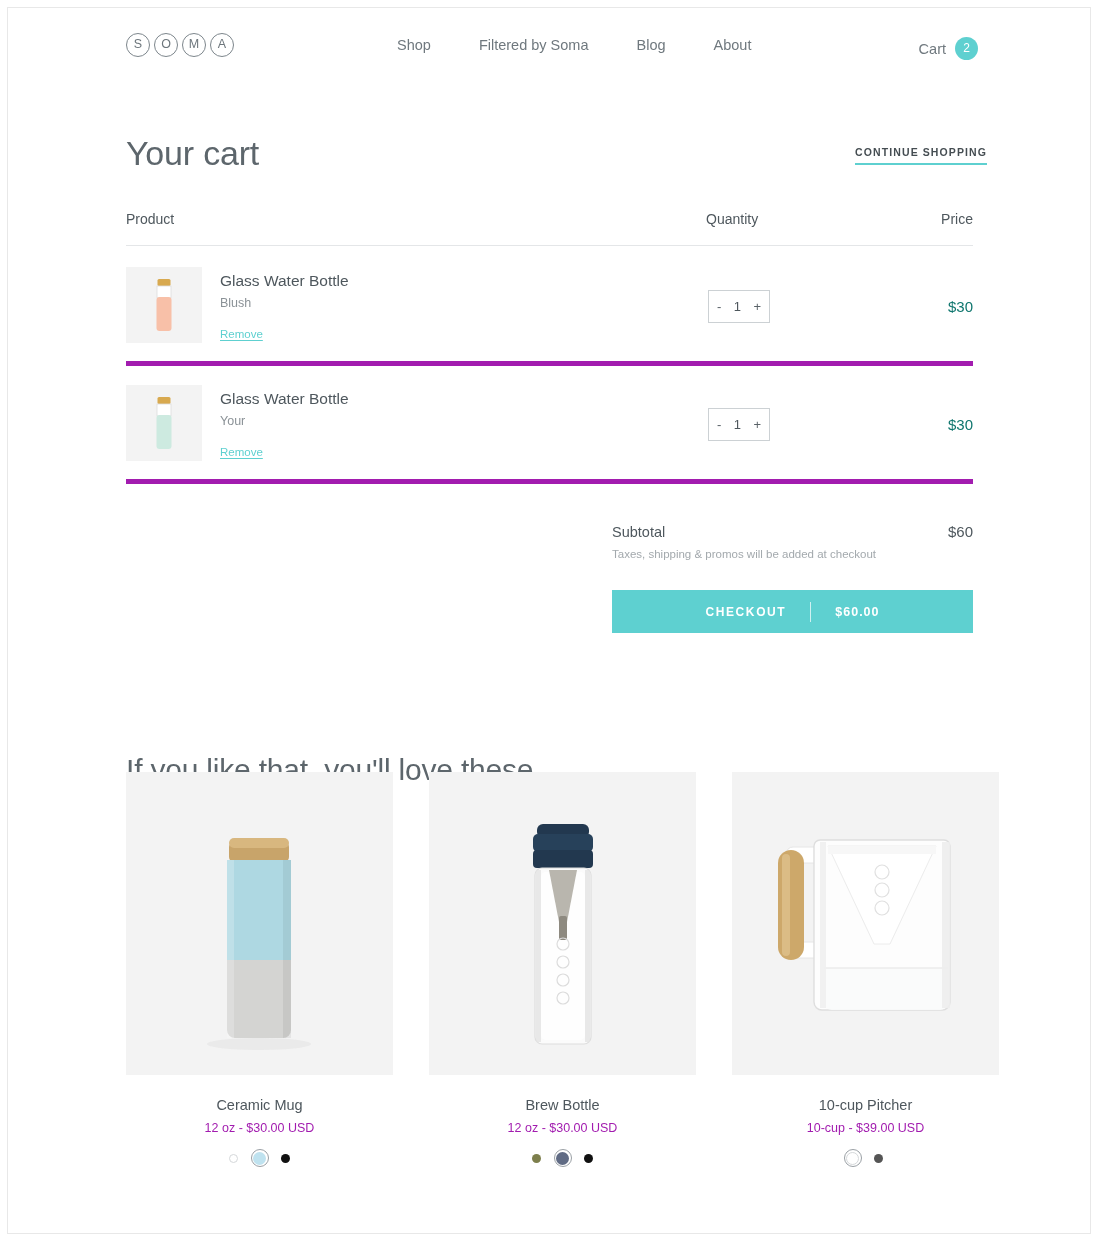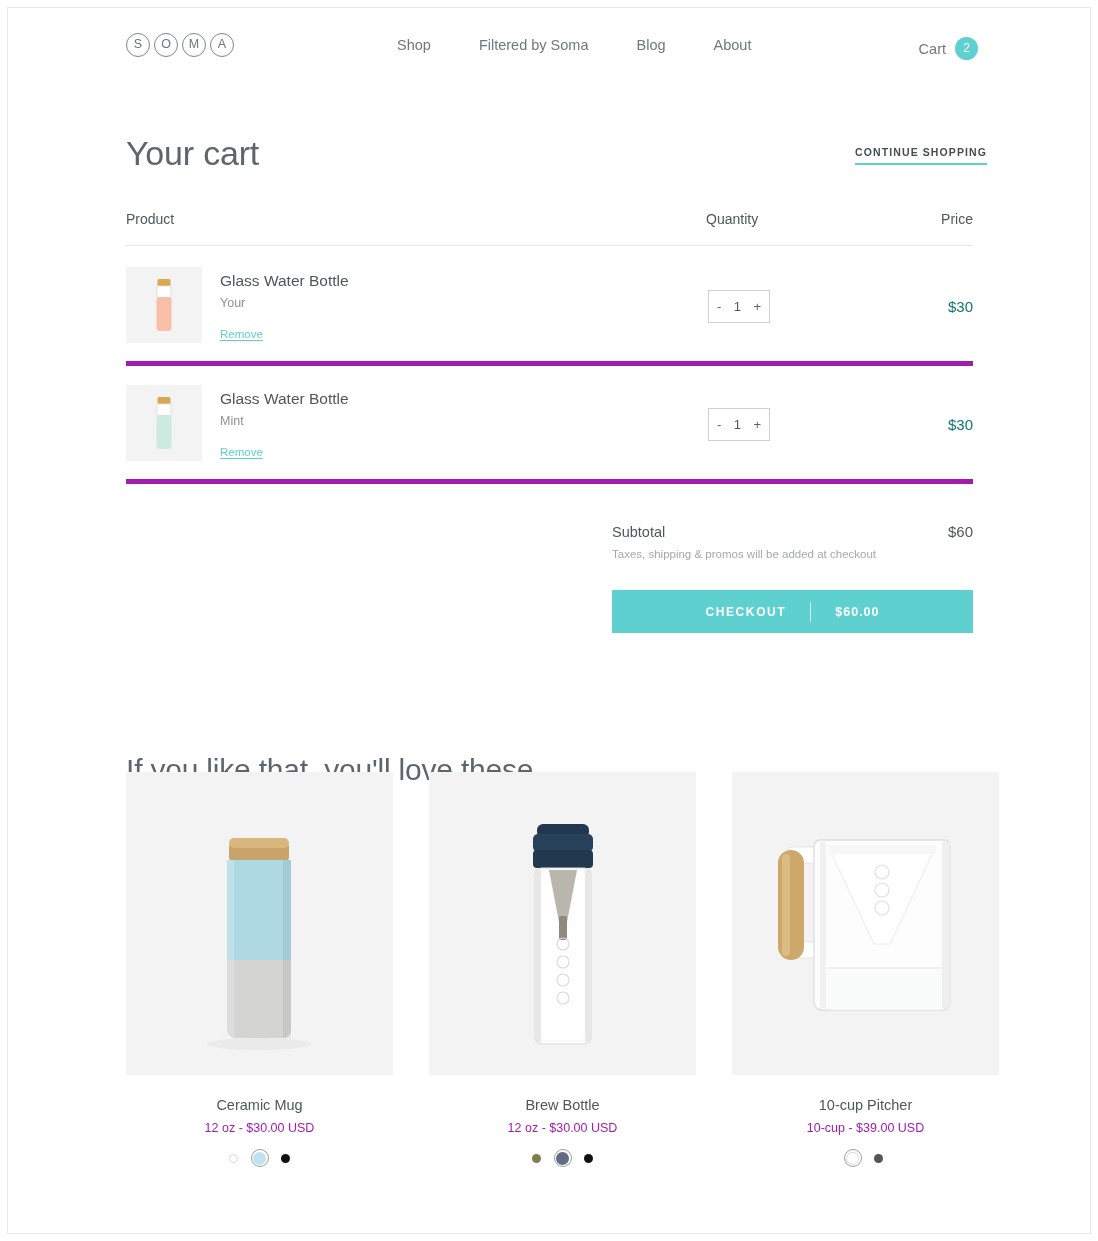--- a/index.html
+++ b/index.html
@@ -307,21 +307,21 @@
       <div class="thumb">
         <svg width="76" height="76" viewBox="0 0 76 76">
           <rect width="76" height="76" fill="#f3f3f3"></rect>
           <rect x="31.5" y="12" width="13" height="7" rx="1.5" fill="#d8a94f"></rect>
           <rect x="31" y="19" width="14" height="12" fill="#ffffff" stroke="#dcdcdc" stroke-width="0.8"></rect>
           <rect x="30.5" y="30" width="15" height="34" rx="3" fill="#f8c0a8"></rect>
         </svg>
       </div>
       <div class="item-info">
         <div class="item-title">Glass Water Bottle</div>
-        <div class="item-variant">Your</div>
+        <div class="item-variant">Blush</div>
         <a class="item-remove" href="#">Remove</a>
       </div>
       <div class="qty-box">
         <button class="qty-btn">-</button>
         <span class="qty-val">1</span>
         <button class="qty-btn">+</button>
       </div>
       <div class="item-price">$30</div>
     </div>
 
@@ -329,21 +329,21 @@
       <div class="thumb">
         <svg width="76" height="76" viewBox="0 0 76 76">
           <rect width="76" height="76" fill="#f3f3f3"></rect>
           <rect x="31.5" y="12" width="13" height="7" rx="1.5" fill="#d8a94f"></rect>
           <rect x="31" y="19" width="14" height="12" fill="#ffffff" stroke="#dcdcdc" stroke-width="0.8"></rect>
           <rect x="30.5" y="30" width="15" height="34" rx="3" fill="#cdeae0"></rect>
         </svg>
       </div>
       <div class="item-info">
         <div class="item-title">Glass Water Bottle</div>
-        <div class="item-variant">Mint</div>
+        <div class="item-variant">Your</div>
         <a class="item-remove" href="#">Remove</a>
       </div>
       <div class="qty-box">
         <button class="qty-btn">-</button>
         <span class="qty-val">1</span>
         <button class="qty-btn">+</button>
       </div>
       <div class="item-price">$30</div>
     </div>
 

